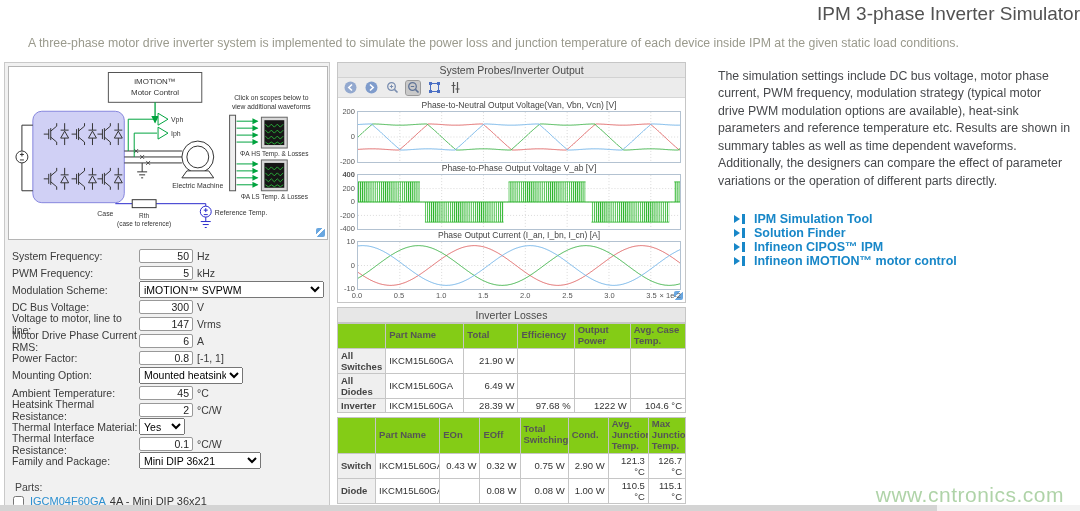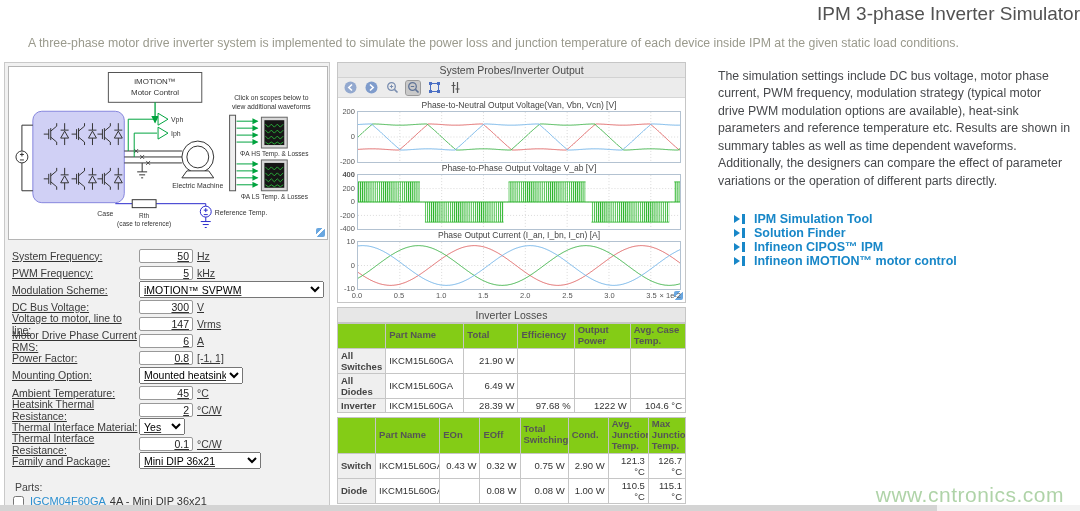--- a/index.html
+++ b/index.html
@@ -7,21 +7,21 @@
         font-family:"Liberation Sans",sans-serif;color:#333;}
   
   .page-title{position:absolute;top:3px;left:0;right:0;text-align:right;font-size:19px;color:#525252;}
   .page-subtitle{position:absolute;top:36px;left:28px;font-size:12.3px;color:#9a9a8d;}
   
   .left-panel{position:absolute;left:4px;top:62px;width:326px;height:446px;background:#f1f1f1;border:1px solid #c9c9c9;box-sizing:border-box;}
   .diagram-box{position:absolute;left:3px;top:3px;width:318px;height:172px;background:#fff;border:1px solid #b5b5b5;}
   .diagram-box svg{display:block;width:316px;height:170px;}
   .corner-glyph{position:absolute;right:2px;bottom:2px;width:9px;height:9px;border-radius:2px;
      background:linear-gradient(135deg,#6aa7e0 0 38%,#ffffff 38% 54%,#6aa7e0 54%);}
-  .form{position:absolute;top:186px;left:7px;right:5px;display:flex;flex-direction:column;gap:3.6px;text-decoration:underline;}
+  .form{position:absolute;top:186px;left:7px;right:5px;display:flex;flex-direction:column;gap:3.6px;}
   .form-row{display:flex;align-items:center;height:13.5px;}
   .form-label{flex:0 0 127px;font-size:10.5px;color:#3a3a3a;}
   .form-input{width:46px;height:12px;font-size:10.5px;text-align:right;border:1px solid #999;border-radius:2px;
      padding:0 3px;font-family:"Liberation Sans",sans-serif;background:#fff;color:#222;}
   .form-unit{font-size:10.5px;color:#3a3a3a;margin-left:4px;}
   .form select{font-size:10.5px;height:17px;font-family:"Liberation Sans",sans-serif;}
   .parts-label{position:absolute;top:418px;left:10px;font-size:10.5px;color:#444;}
   .part-row{position:absolute;top:432px;left:8px;display:flex;align-items:center;gap:4px;font-size:11px;}
   .part-row input{margin:0 2px 0 0;width:11px;height:11px;}
   .part-link{color:#2b8fd0;text-decoration:none;}

